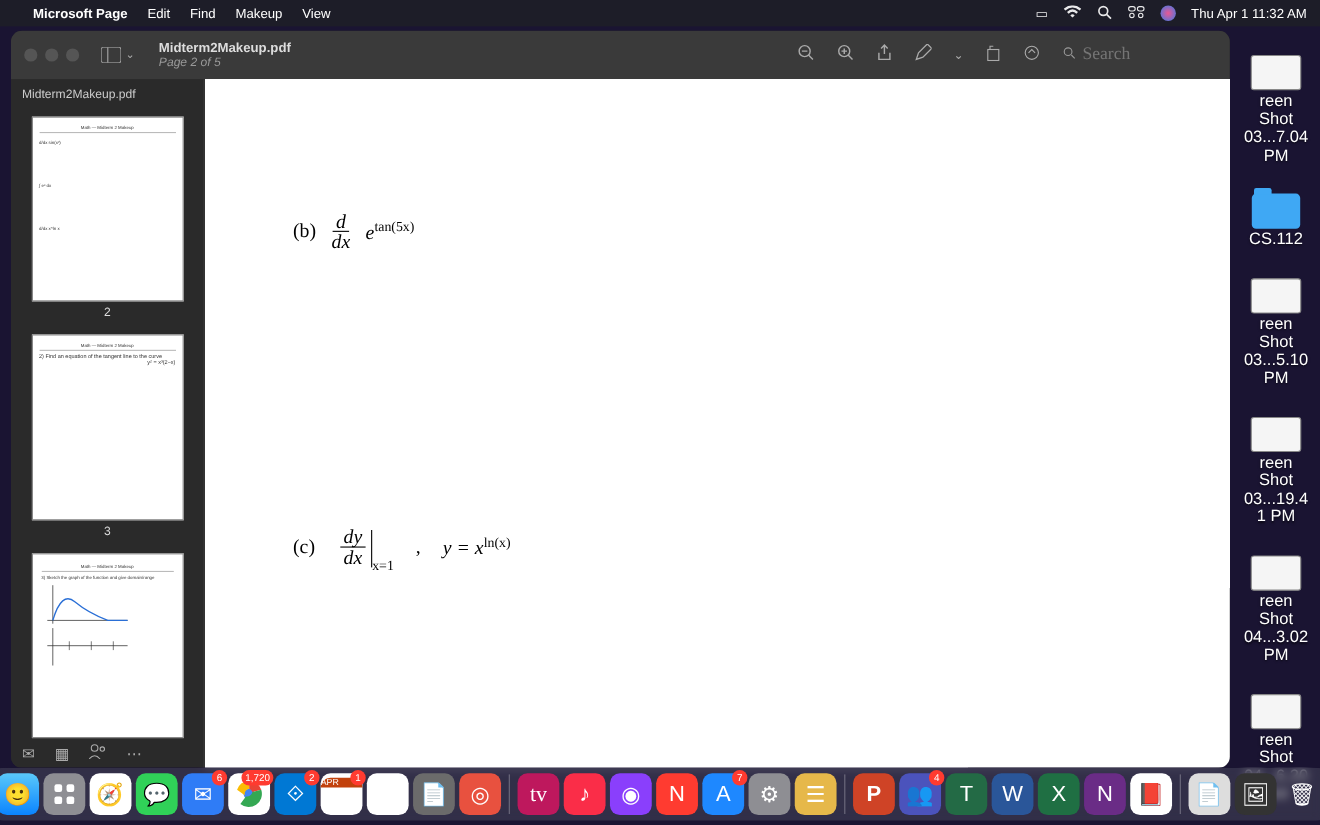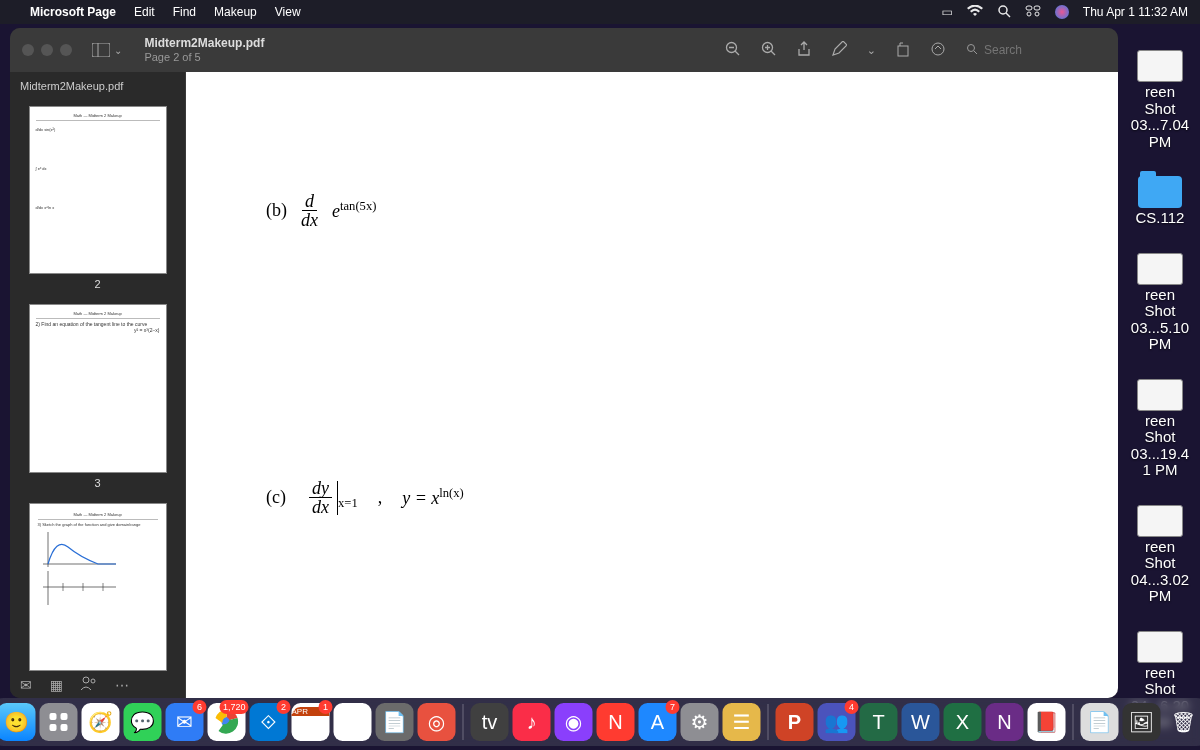--- a/index.html
+++ b/index.html
@@ -24,27 +24,27 @@
 }
 .titlebar {
   height: 44px; background: #3a3a3a; display: flex; align-items: center;
   padding: 0 12px; gap: 10px;
 }
 .traffic { display: flex; gap: 7px; }
 .dot { width: 12px; height: 12px; border-radius: 50%; background: #555; }
 .sidebar-toggle { margin-left: 10px; color: #aaa; display: flex; gap: 4px; align-items: center; }
 .title-col { margin-left: 12px; color: #ddd; font-size: 12px; line-height: 1.2; }
 .title-col .fn { font-weight: 600; }
-.title-col .pg { color: #999; font-size: 11px; }
+.title-col .pg { color: #999; font-size: 11px; font-style: italic; }
 .toolbar-right { margin-left: auto; display: flex; align-items: center; gap: 20px; color: #aaa; }
 .toolbar-right .ic { font-size: 15px; cursor: pointer; }
 .search-box { display: flex; align-items: center; gap: 6px; color: #999; width: 140px; }
 .search-input {
   background: transparent; border: none; color: #ffffff;
-  font-size: 12px; outline: none; width: 100px;
+  font-size: 16px; outline: none; width: 100px; font-family: Liberation Serif, serif;
 }
 .window-body { flex: 1; display: flex; overflow: hidden; }
 .sidebar {
   width: 176px; background: #2a2a2a; border-right: 1px solid #3a3a3a;
   display: flex; flex-direction: column; overflow-y: auto;
 }
 .side-head { padding: 8px 10px; color: #ccc; font-size: 11px; }
 .thumb {
   margin: 6px auto 0; width: 138px; height: 176px; background: #fff;
   border: 1px solid #888; position: relative; font-size: 4px; color: #333;
@@ -115,21 +115,21 @@
 .finder { background: linear-gradient(#5ac8fa,#0a84ff); }
 .launchpad { background: #8e8e93; }
 .safari { background: #fff; }
 .messages { background: #30d158; }
 .mail { background: #2f7cf6; }
 .chrome { background: #fff; }
 .vscode { background: #0078d4; }
 .rubric { background: #fff; }
 .preview { background: #6b6b6b; }
 .canvas { background: #e8513f; }
-.atv { background: #404040; font-size: 11px; }
+.atv { background: #be185d; font-size: 11px; font-family: Liberation Serif, serif; }
 .music { background: #fa2d48; }
 .podcast { background: #8a3ffc; }
 .news { background: #ff3b30; }
 .appstore { background: #1e88ff; }
 .sys { background: #8e8e93; }
 .notes { background: #e6b84a; }
 .pp { background: #cf4326; font-weight: 700; }
 .teams { background: #4b53bc; }
 .apps-t { background: #236a45; }
 .apps-w { background: #2a5699; }
@@ -304,21 +304,21 @@
           <span>(b)</span>
           <span class="frac">
             <span class="num">d</span>
             <span class="den">dx</span>
           </span>
           <span class="emath">e<sup>tan(5x)</sup></span>
         </div>
 
         <div class="probc">
           <span>(c)</span>
-          <span style="display:inline-flex;align-items:center">
+          <span style="display:inline-flex;align-items:flex-end">
             <span class="frac">
               <span class="num">dy</span>
               <span class="den">dx</span>
             </span>
             <span style="border-left:1.5px solid #000;height:34px;margin-left:2px"></span>
             <span class="sub">x=1</span>
           </span>
           <span>,</span>
           <span class="emath"><span>y = x</span><sup>ln(x)</sup></span>
         </div>

